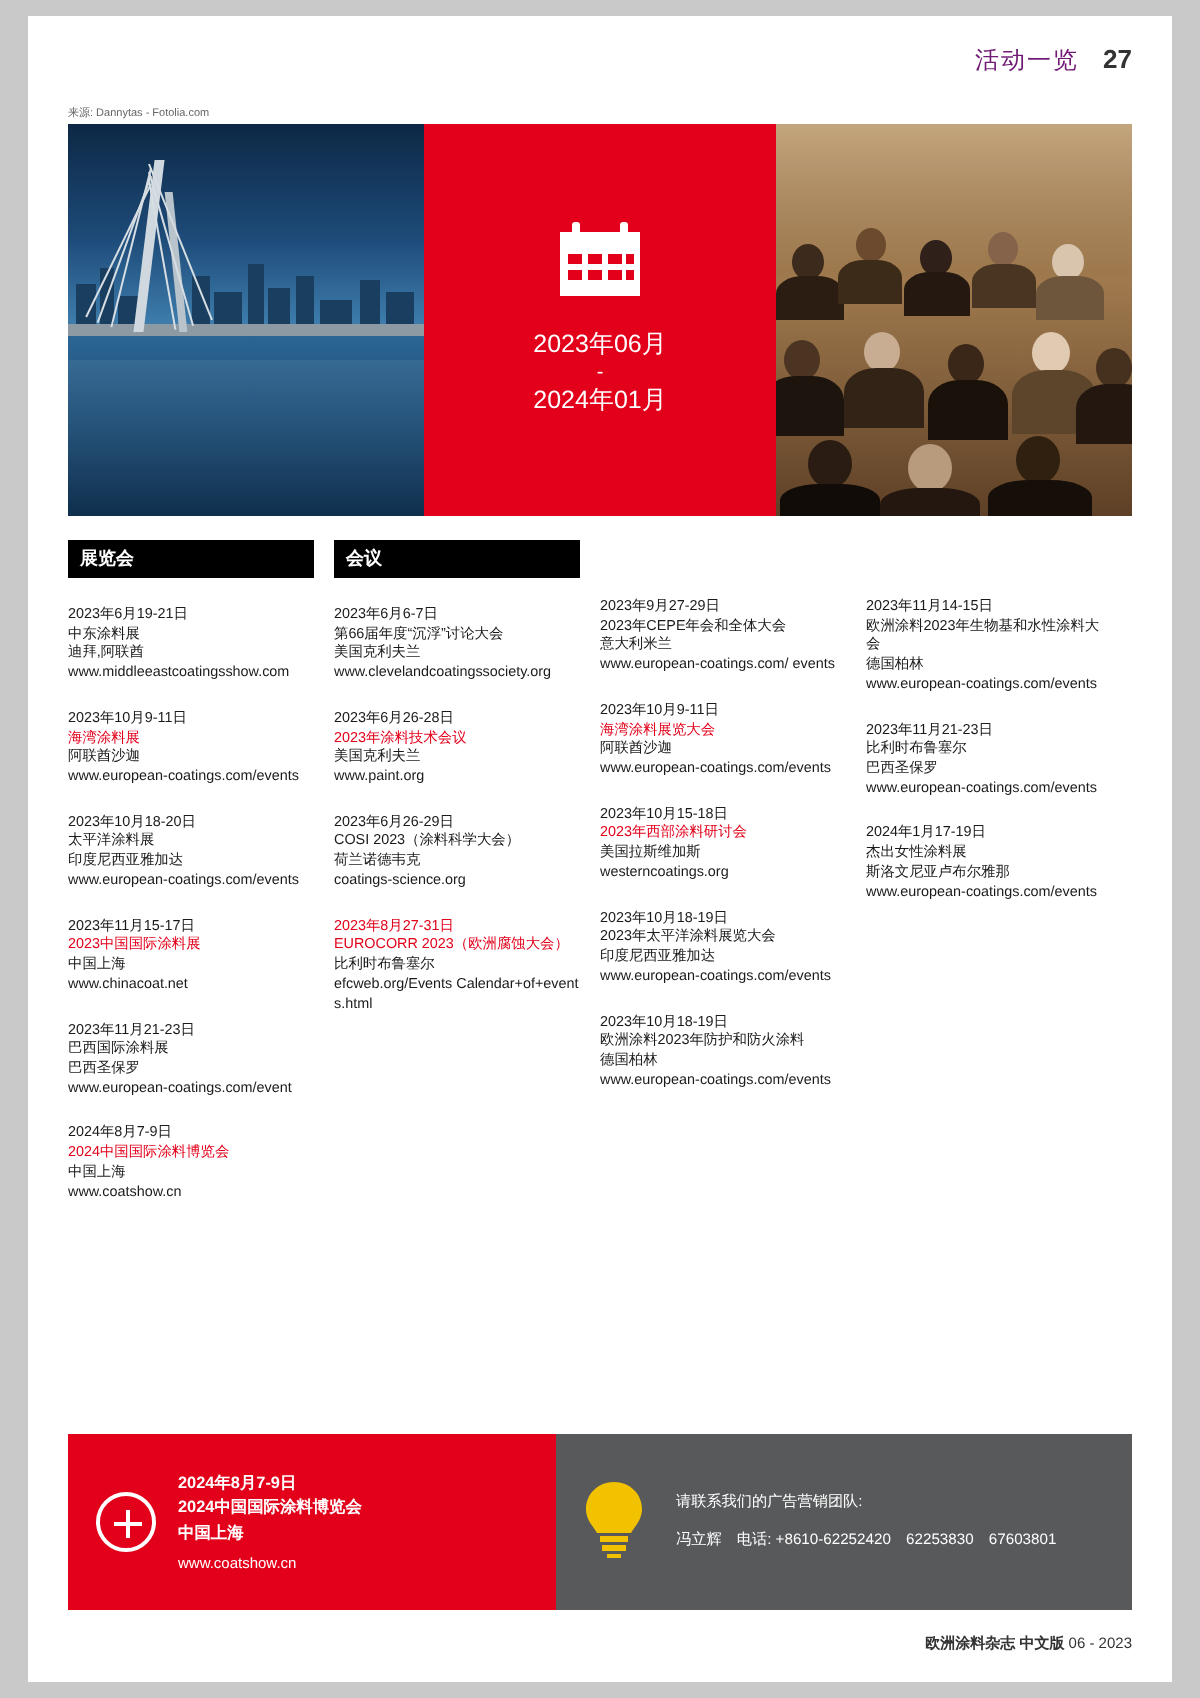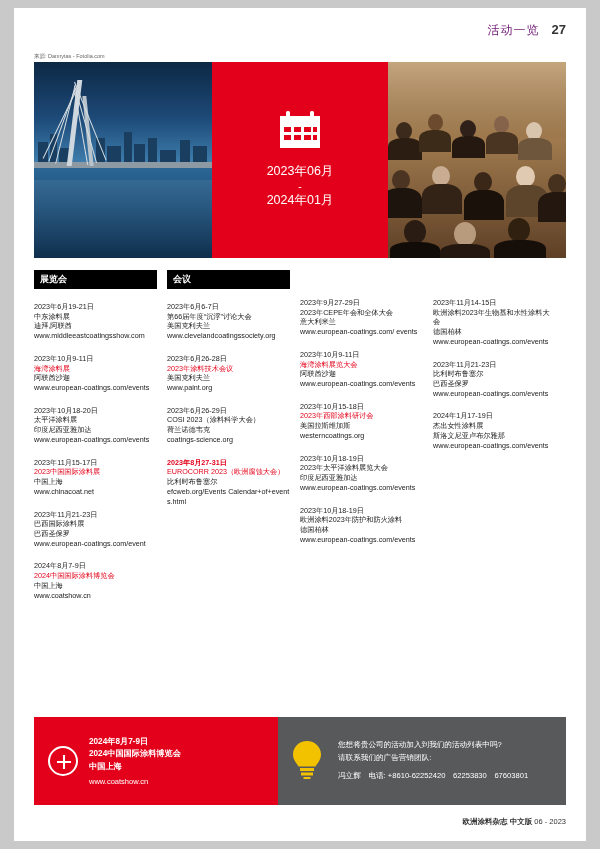--- a/index.html
+++ b/index.html
@@ -116,21 +116,21 @@
   .col-head {
     background: #000000; color: #ffffff;
     font-size: 9px; font-weight: bold;
     padding: 3px 6px; margin-bottom: 7px;
     width: 123px;
   }
   .col-head.blank { background: transparent; height: 15px; margin-bottom: 7px; }
 
   .entry { margin-bottom: 9px; line-height: 1.35; margin-top: 13px; }
   .e-date { font-size: 7.2px; color: #1a1a1a; }
-  .e-date.red { color: #e2001a; font-weight: bold; }
+  .e-date.red { color: #e2001a; }
   .e-name { font-size: 7.2px; color: #1a1a1a; }
   .e-name.red { color: #e2001a; }
   .e-place { font-size: 7.2px; color: #1a1a1a; }
   .e-url { font-size: 7.2px; color: #1a1a1a; word-break: break-all; }
 
   
   .banner {
     position: absolute; left: 20px; bottom: 36px;
     width: 532px; height: 88px; display: flex;
   }
@@ -411,21 +411,20 @@
     <div class="banner-right">
       <div class="bulb">
         <svg width="34" height="40" viewBox="0 0 34 40" aria-hidden="true">
           <path d="M17 2 C9 2 3 8 3 15.5 C3 21 6.5 24 8.5 27.5 L25.5 27.5 C27.5 24 31 21 31 15.5 C31 8 25 2 17 2 Z" fill="#f2c200"></path>
           <rect x="10" y="29" width="14" height="3" fill="#f2c200"></rect>
           <rect x="11" y="33.5" width="12" height="3" fill="#f2c200"></rect>
           <rect x="13.5" y="38" width="7" height="2.5" fill="#f2c200"></rect>
         </svg>
       </div>
       <div class="banner-right-text">
-        <div>您想将贵公司的活动加入到我们的活动列表中吗?</div>
         <div class="line2">请联系我们的广告营销团队:</div>
         <div>冯立辉　电话: +8610-62252420　62253830　67603801</div>
       </div>
     </div>
   </div>
 
   <div class="footer">
     <b>欧洲涂料杂志</b>
     <b>中文版</b>
     <span>06 - 2023</span>

